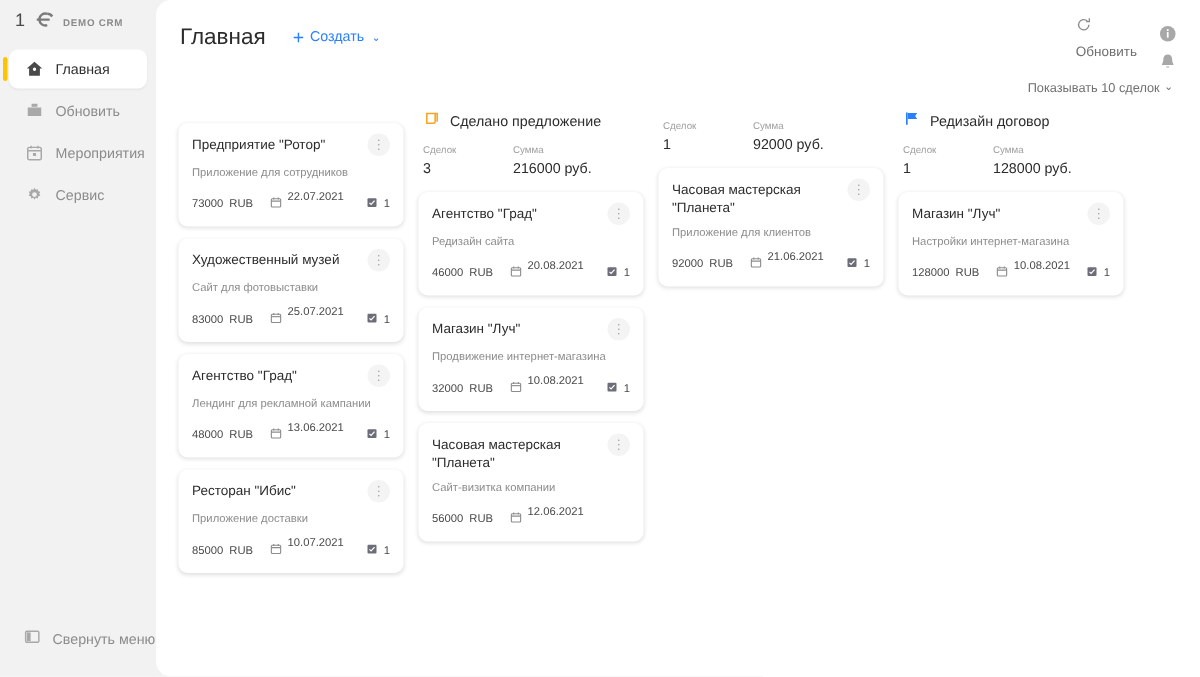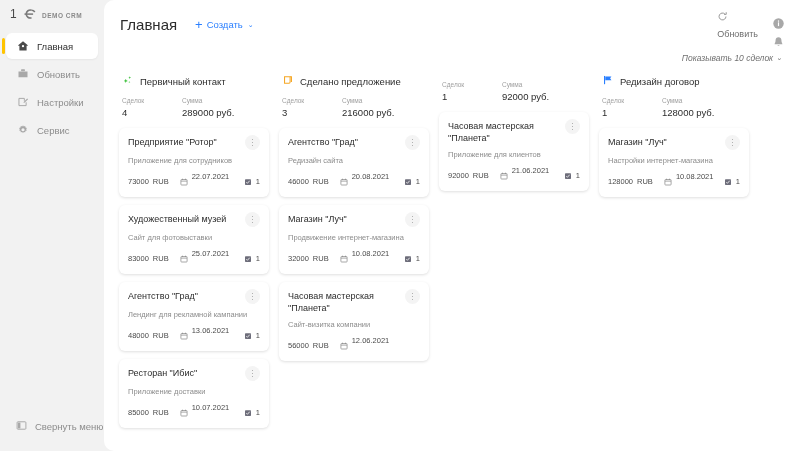--- a/index.html
+++ b/index.html
@@ -87,21 +87,21 @@
   .refresh {
     display: flex; align-items: flex-start; gap: 5px;
     color: #6e6e6e; font-size: 9px; cursor: pointer; flex-direction: column;
   }
   .icon-btn { width: 16px; height: 16px; display: flex; align-items: center; justify-content: center; cursor: pointer;}
   .bell-wrap { position: absolute; right: 14px; top: 36px; }
 
   
   .filter-row {
     display: flex; justify-content: flex-end;
-    padding: 0 18px; height: 18px; align-items: center; font-style: italic;
+    padding: 0 18px; height: 18px; align-items: center;
   }
   .filter-link { font-size: 8.5px; color: #707070; cursor: pointer; display:flex; align-items:center; gap:3px;}
   .filter-link .caret2 { font-size: 7px; color:#707070; }
 
   
   .board {
     display: flex; gap: 0;
     padding: 6px 10px 0 10px;
     flex: 1 1 auto;
     overflow: hidden;
@@ -179,30 +179,32 @@
       <div class="nav-item">
         <span class="nav-ico">
           <svg width="12" height="12" viewBox="0 0 16 16">
               <path d="M6 2.5h4v1.2H6zM2 4.8h12v7.6H2z" fill="#a8a8a8"></path>
               <path d="M6 2.2h4v1.4H6z" fill="none" stroke="#a8a8a8" stroke-width="1.2"></path>
             </svg>
         </span>
         <span>Обновить</span>
       </div>
 
-
       <div class="nav-item">
         <span class="nav-ico">
           <svg width="12" height="12" viewBox="0 0 16 16">
-              <path d="M2.6 3.2h7.2v3.2M2.6 3.2v9.6h9.6V8.4" fill="none" stroke="#a8a8a8" stroke-width="1.3"></path>
-              <path d="M9.2 7.6 13.6 3.2l1.2 1.2-4.4 4.4-1.7.5z" fill="#a8a8a8"></path>
+              <rect x="2" y="3" width="12" height="11" rx="1.4" fill="none" stroke="#a8a8a8" stroke-width="1.3"></rect>
+              <path d="M2.4 6h11.2" stroke="#a8a8a8" stroke-width="1.2"></path>
+              <rect x="6.6" y="8" width="2.8" height="2.6" fill="#a8a8a8"></rect>
+              <path d="M5 1.6v2.4M11 1.6v2.4" stroke="#a8a8a8" stroke-width="1.2"></path>
             </svg>
         </span>
-        <span>Настройки</span>
-      </div>
+        <span>Мероприятия</span>
+      </div>
+
 
       <div class="nav-item">
         <span class="nav-ico">
           <svg width="12" height="12" viewBox="0 0 16 16">
               <path d="M8 1.6l1 1.7 1.9-.5.4 1.9 1.9.5-1 1.7 1 1.7-1.9.5-.4 1.9-1.9-.5-1 1.7-1-1.7-1.9.5-.4-1.9-1.9-.5 1-1.7-1-1.7 1.9-.5.4-1.9 1.9.5z" fill="#a8a8a8"></path>
               <circle cx="8" cy="7.6" r="2.1" fill="#f2f2f2"></circle>
             </svg>
         </span>
         <span>Сервис</span>
       </div>
@@ -266,42 +268,20 @@
     <div class="filter-row">
       <div class="filter-link">
         <span>Показывать 10 сделок</span>
         <span class="caret2">⌄</span>
       </div>
     </div>
 
     <div class="board">
 
       <div class="column">
-        <div class="col-head">
-          <div class="col-title-row">
-            <span>
-              <svg width="12" height="12" viewBox="0 0 16 16">
-                <path d="M4.2 8.4 5 6.4l.8 2 2 .8-2 .8-.8 2-.8-2-2-.8z" fill="#3cc13b"></path>
-                <path d="M9.8 4.4l.5-1.3.5 1.3 1.3.5-1.3.5-.5 1.3-.5-1.3-1.3-.5z" fill="#3cc13b"></path>
-                <path d="M9.4 10.4l.4-1 .4 1 1 .4-1 .4-.4 1-.4-1-1-.4z" fill="#7ddc7c"></path>
-              </svg>
-            </span>
-            <span class="col-title">Первичный контакт</span>
-          </div>
-          <div class="col-stats">
-            <div class="stat count">
-              <span class="stat-label">Сделок</span>
-              <span class="stat-value">4</span>
-            </div>
-            <div class="stat">
-              <span class="stat-label">Сумма</span>
-              <span class="stat-value">289000 руб.</span>
-            </div>
-          </div>
-        </div>
         <div class="cards">
 
           <div class="card">
             <div class="card-top">
               <span class="card-title">Предприятие "Ротор"</span>
               <span class="kebab">
                   <i></i>
                   <i></i>
                   <i></i>
                 </span>

